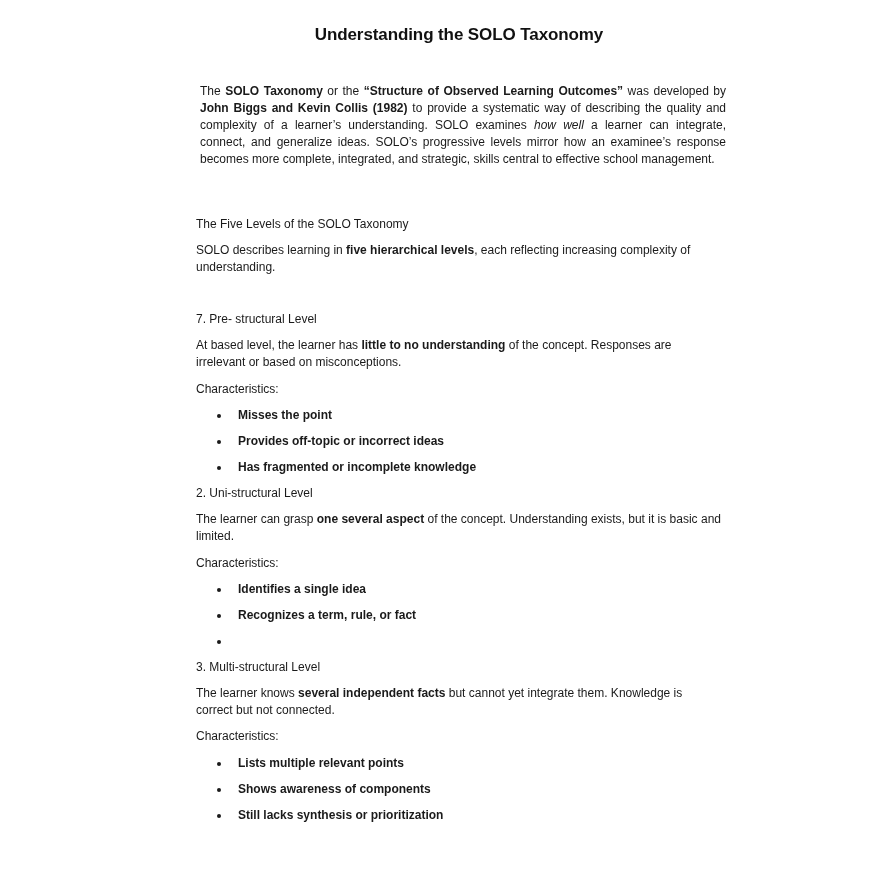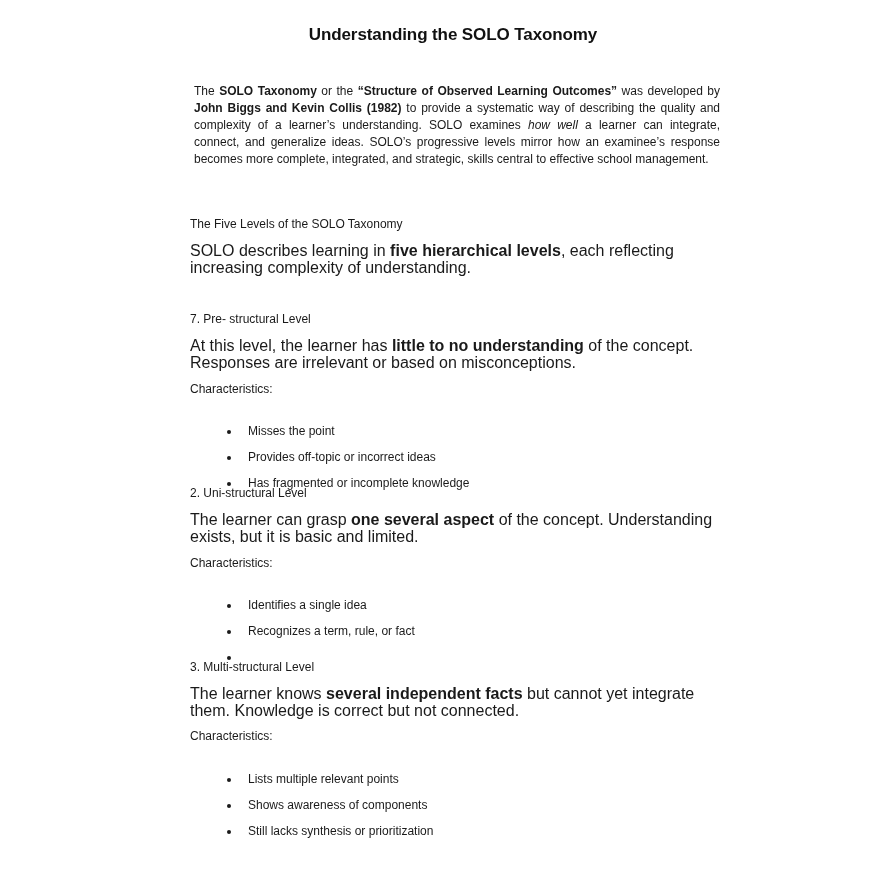--- a/index.html
+++ b/index.html
@@ -10,21 +10,21 @@
     body {
       width: 892px;
       height: 892px;
       position: relative;
       overflow: hidden;
       font-family: "Liberation Sans", "DejaVu Sans", sans-serif;
       color: #1a1a1a;
     }
     .page {
       position: absolute;
-      left: 0;
+      left: 6px;
       top: 0;
       width: 712px;
       height: 892px;
       background: #ffffff;
     }
     .title {
       position: absolute;
       left: 0;
       width: 906px;
       top: 25px;
@@ -47,37 +47,38 @@
       width: 526px;
       font-size: 12px;
       line-height: 17px;
       text-align: justify;
       margin: 4px;
     }
     .blk {
       position: absolute;
       left: 0;
       width: 526px;
-      font-size: 16px;
+      font-size: 12px;
       line-height: 17px;
       margin: 0;
     }
     .h {
       font-weight: normal;
       font-size: 12px;
     }
     b { font-weight: bold; }
     i { font-style: italic; }
     .bullets {
       position: absolute;
       left: 0;
       width: 526px;
-      margin: 16px;
+      margin: 0;
       padding: 0;
       list-style: none;
+      font-weight: bold;
     }
     .bullets li {
       position: relative;
       height: 26px;
       font-size: 12px;
       line-height: 17px;
       padding-left: 42px;
     }
     .bullets li .dot {
       position: absolute;
@@ -98,21 +99,21 @@
 
   <div class="content">
 
     <p class="intro"><span>The </span><b>SOLO Taxonomy</b><span> or the </span><b>“Structure of Observed Learning Outcomes”</b><span> was developed by </span><b>John Biggs and Kevin Collis (1982)</b><span> to provide a systematic way of describing the quality and complexity of a learner’s understanding. SOLO examines </span><i>how well</i><span> a learner can integrate, connect, and generalize ideas. SOLO’s progressive levels mirror how an examinee’s response becomes more complete, integrated, and strategic, skills central to effective school management.</span></p>
 
     <div class="blk h" style="top:216px;">The Five Levels of the SOLO Taxonomy</div>
 
     <p class="blk" style="top:242px;"><span>SOLO describes learning in </span><b>five hierarchical levels</b><span>, each reflecting increasing complexity of understanding.</span></p>
 
     <div class="blk h" style="top:311px;">7. Pre- structural Level</div>
-    <p class="blk" style="top:337px;"><span>At this level, the learner has </span><b>little to no understanding</b><span> of the concept. Responses are irrelevant or based on misconceptions.</span></p>
+    <p class="blk" style="top:337px;"><span>At based level, the learner has </span><b>little to no understanding</b><span> of the concept. Responses are irrelevant or based on misconceptions.</span></p>
     <div class="blk h" style="top:381px;">Characteristics:</div>
     <ul class="bullets" style="top:407px;">
       <li><span class="dot"></span><span>Misses the point</span></li>
       <li><span class="dot"></span><span>Provides off-topic or incorrect ideas</span></li>
       <li><span class="dot"></span><span>Has fragmented or incomplete knowledge</span></li>
     </ul>
 
     <div class="blk h" style="top:485px;">2. Uni-structural Level</div>
     <p class="blk" style="top:511px;"><span>The learner can grasp </span><b>one several aspect</b><span> of the concept. Understanding exists, but it is basic and limited.</span></p>
     <div class="blk h" style="top:555px;">Characteristics:</div>

